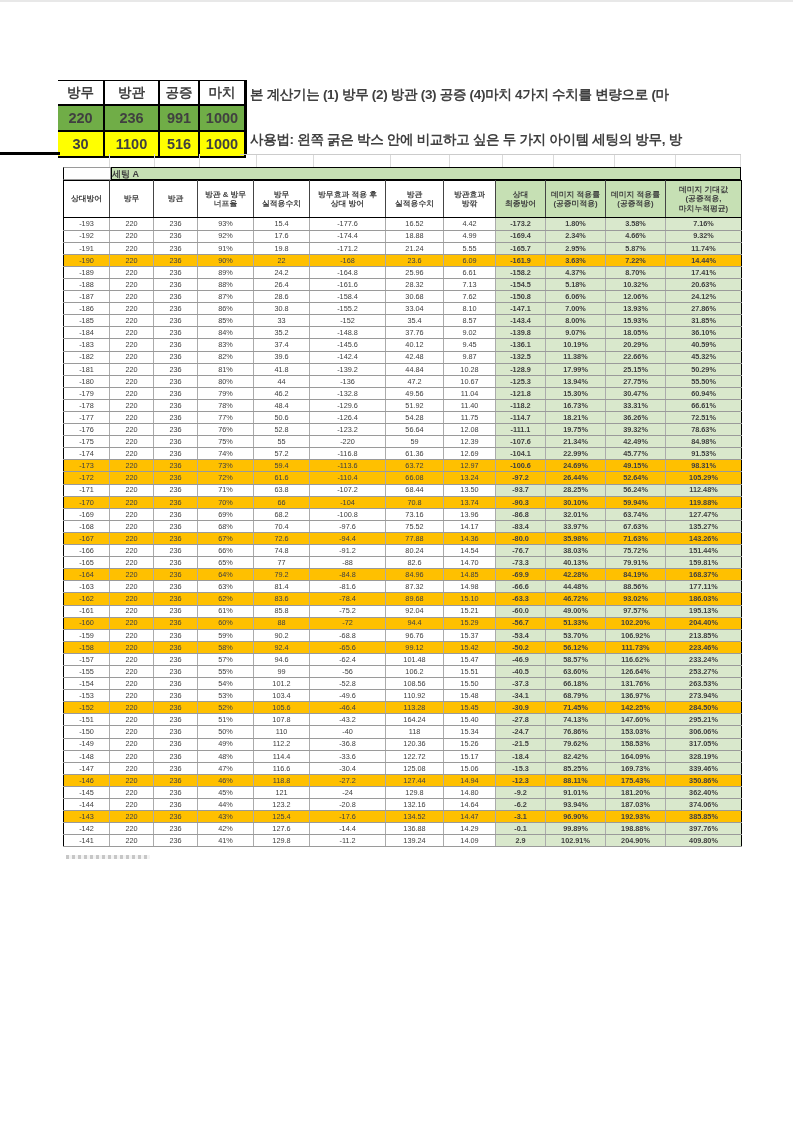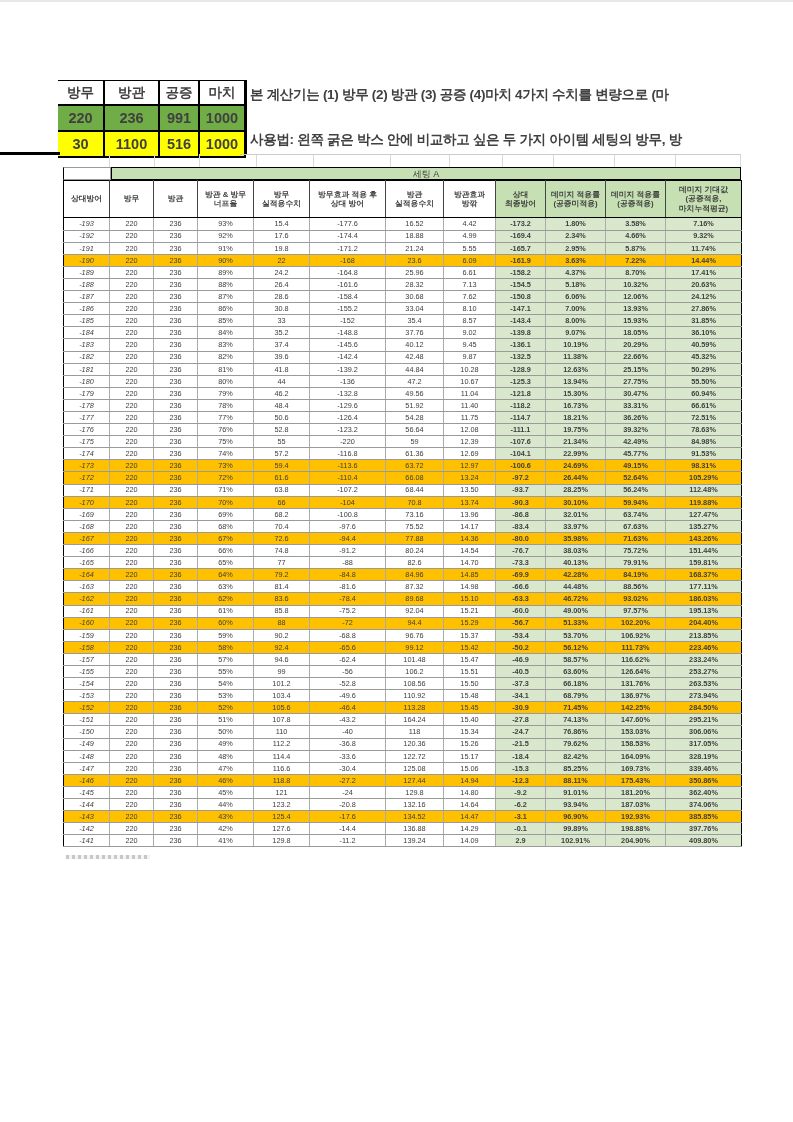--- a/index.html
+++ b/index.html
@@ -29,22 +29,22 @@
 
   
   .spacer-row { position:absolute; left:63px; top:152px; width:678px; height:13px; display:flex; border-bottom:1px solid #d0d0d0; }
   .spacer-row .sc { border-right:1px solid #dadada; height:100%; }
   .spacer-top { position:absolute; left:240px; top:152px; width:501px; height:1px; background:#cccccc; }
 
   
   .band-row { position:absolute; left:63px; top:165px; width:678px; height:13px; display:flex; }
   .band-blank { width:46px; border:1px solid #9a9a9a; border-left:1.5px solid #000; background:#fff; }
   .band-cell {
-    flex:1; background:#c6e0b4; border:1px solid #000; text-align:center;
-    font-weight:normal; font-size:9px; line-height:12px;
+    flex:1; background:#c6e0b4; border:1px solid #000; text-align:left;
+    font-weight:bold; font-size:9px; line-height:12px;
   }
 
   
   .hdr-table, .data-table { border-collapse:collapse; table-layout:fixed; width:678px; }
   .hdr-table { position:absolute; left:63px; top:178px; }
   .hdr-table th {
     border:1px solid #444; border-top:1.5px solid #000; border-bottom:2px solid #000;
     font-size:7.8px; font-weight:bold; line-height:1.18; padding:1px 0; height:34px;
     background:#fff; text-align:center; vertical-align:middle; overflow:hidden; white-space:nowrap;
   }
@@ -53,21 +53,21 @@
   .hdr-table th:last-child { border-right:1.5px solid #000; }
   .hdr-table th span { display:block; }
 
   .data-clip { position:absolute; left:63px; top:216px; width:681px; height:636px; overflow:hidden; }
   .data-table td {
     border-right:1px solid #ababab; border-bottom:1px solid #9a9a9a;
     font-size:7.3px; line-height:1; text-align:center; padding:0; height:11px;
     overflow:hidden; white-space:nowrap; background:#fff;
   }
   .data-table tr { height:12.1px; }
-  .data-table td:first-child { border-left:1.5px solid #000;font-style:italic; }
+  .data-table td:first-child { border-left:1.5px solid #000; }
   .data-table td:last-child { border-right:1.5px solid #000; }
   .data-table td.g { background:#d9e8cc; font-weight:bold; }
   .data-table tr.hl td { background:#ffc000; }
 
   
   .smudge { position:absolute; left:66px; top:853px; width:84px; height:4px;
     background:repeating-linear-gradient(90deg,#b9b9b9 0 3px,#f2f2f2 3px 6px); opacity:.8; }
 </style>
 </head>
 <body>
@@ -385,21 +385,21 @@
           <tr>
             <td>-181</td>
             <td>220</td>
             <td>236</td>
             <td>81%</td>
             <td>41.8</td>
             <td>-139.2</td>
             <td>44.84</td>
             <td>10.28</td>
             <td class="g">-128.9</td>
-            <td class="g">12.63%</td>
+            <td class="g">17.99%</td>
             <td class="g">25.15%</td>
             <td class="g">50.29%</td>
           </tr>
           <tr>
             <td>-180</td>
             <td>220</td>
             <td>236</td>
             <td>80%</td>
             <td>44</td>
             <td>-136</td>

